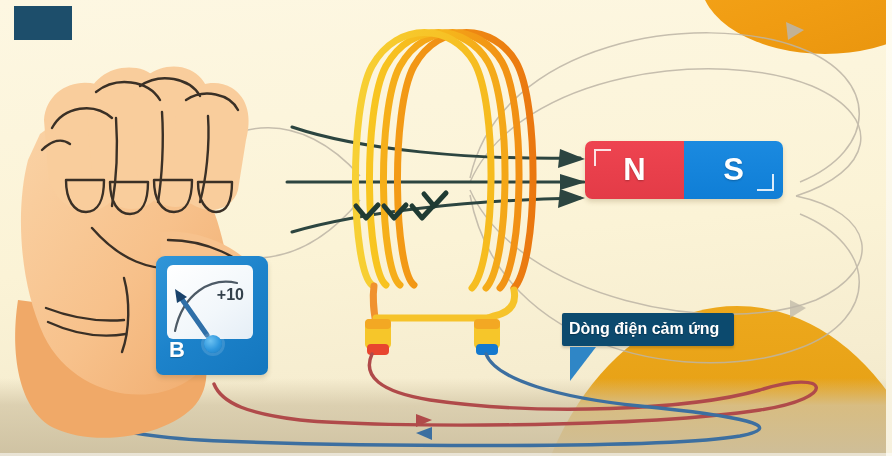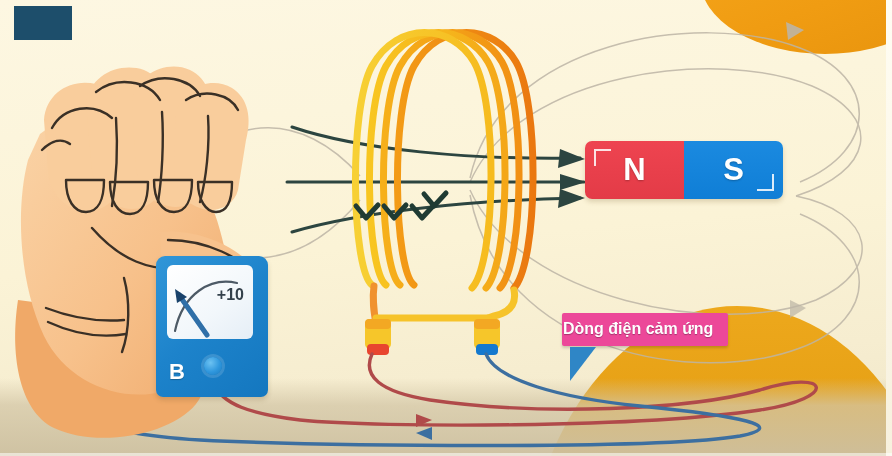--- a/index.html
+++ b/index.html
@@ -133,22 +133,22 @@
     right: 9px; bottom: 8px;
     border-width: 0 2px 2px 0;
   }
   
   .callout {
     position: absolute;
     left: 562px;
     top: 313px;
   }
   .callout-box {
-    background: #ec4899;
-    padding: 7px 15px 8px 1px;
+    background: #0c4a6e;
+    padding: 7px 15px 8px 7px;
     border-radius: 2px;
     box-shadow: 0 2px 3px rgba(0,0,0,0.18);
   }
   .callout-box span {
     color: #ffffff;
     font-size: 16px;
     font-weight: bold;
     white-space: nowrap;
     text-shadow: 0 1px 1px rgba(0,0,0,0.3);
   }
@@ -159,21 +159,21 @@
     width: 0; height: 0;
     border-left: 26px solid #2f86c6;
     border-bottom: 34px solid transparent;
   }
   
   .meter {
     position: absolute;
     left: 156px;
     top: 256px;
     width: 112px;
-    height: 141px;
+    height: 119px;
   }
   .meter-body {
     position: absolute;
     inset: 0;
     background: linear-gradient(140deg, #3196d8 0%, #1d83cb 48%, #1477bf 100%);
     border-radius: 9px 9px 7px 7px;
     box-shadow: 0 3px 5px rgba(90,70,30,0.2);
   }
   .meter-face {
     position: absolute;

